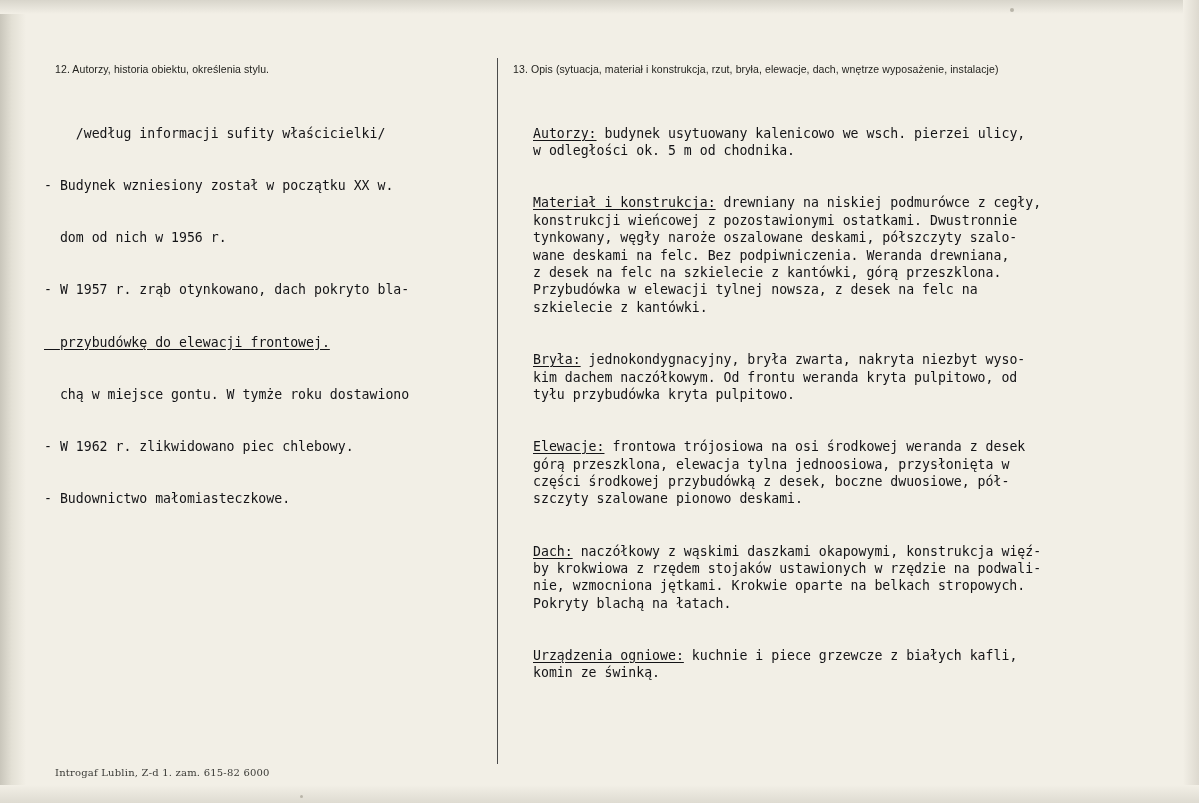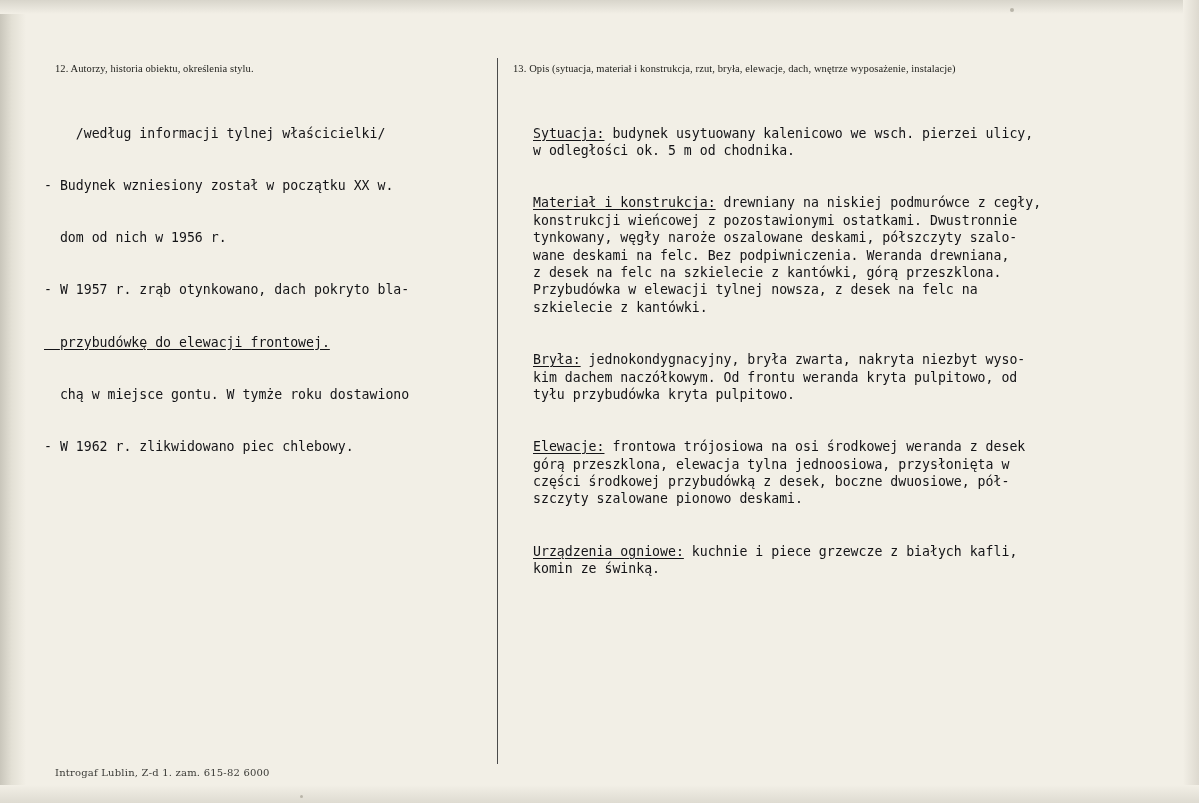--- a/index.html
+++ b/index.html
@@ -50,21 +50,21 @@
     position: absolute;
     left: 497px;
     top: 58px;
     width: 1px;
     height: 706px;
     background: #4b4b4b;
   }
 
   .col-head {
     position: absolute;
-    font-family: Liberation Serif, serif;
+    font-family: Liberation Sans, sans-serif;
     font-size: 10.5px;
     letter-spacing: 0.1px;
     color: #23231f;
     white-space: nowrap;
     text-align: right;
   }
   #head-left { left: 55px; top: 63px; }
   #head-right { left: 513px; top: 63px; }
 
   .body-col {
@@ -128,46 +128,51 @@
   <div class="speck" style="left:1010px; top:8px; width:4px; height:4px;"></div>
   <div class="speck" style="left:300px; top:795px; width:3px; height:3px;"></div>
 
   <div class="divider"></div>
 
   <div class="col-head" id="head-left">12. Autorzy, historia obiektu, określenia stylu.</div>
 
   <div class="col-head" id="head-right">13. Opis (sytuacja, materiał i konstrukcja, rzut, bryła, elewacje, dach, wnętrze wyposażenie, instalacje)</div>
 
   <div class="body-col" id="left-body">
-    <div class="line">    /według informacji tylnej właścicielki/</div>
+    <div class="line">    /według informacji sufity właścicielki/</div>
     <div class="line">- Budynek wzniesiony został w początku XX w.</div>
     <div class="line">  dom od nich w 1956 r.</div>
     <div class="line">- W 1957 r. zrąb otynkowano, dach pokryto bla-</div>
     <div class="line u">  przybudówkę do elewacji frontowej.</div>
     <div class="line">  chą w miejsce gontu. W tymże roku dostawiono</div>
     <div class="line">- W 1962 r. zlikwidowano piec chlebowy.</div>
+    <div class="line">- Budownictwo małomiasteczkowe.</div>
   </div>
 
   <div class="body-col" id="right-body">
-    <div class="line"><span class="u">Sytuacja:</span><span> budynek usytuowany kalenicowo we wsch. pierzei ulicy,
+    <div class="line"><span class="u">Autorzy:</span><span> budynek usytuowany kalenicowo we wsch. pierzei ulicy,
 w odległości ok. 5 m od chodnika.</span></div>
     <div class="line"><span class="u">Materiał i konstrukcja:</span><span> drewniany na niskiej podmurówce z cegły,
 konstrukcji wieńcowej z pozostawionymi ostatkami. Dwustronnie
 tynkowany, węgły naroże oszalowane deskami, półszczyty szalo-
 wane deskami na felc. Bez podpiwniczenia. Weranda drewniana,
 z desek na felc na szkielecie z kantówki, górą przeszklona.
 Przybudówka w elewacji tylnej nowsza, z desek na felc na
 szkielecie z kantówki.</span></div>
     <div class="line"><span class="u">Bryła:</span><span> jednokondygnacyjny, bryła zwarta, nakryta niezbyt wyso-
 kim dachem naczółkowym. Od frontu weranda kryta pulpitowo, od
 tyłu przybudówka kryta pulpitowo.</span></div>
     <div class="line"><span class="u">Elewacje:</span><span> frontowa trójosiowa na osi środkowej weranda z desek
 górą przeszklona, elewacja tylna jednoosiowa, przysłonięta w
 części środkowej przybudówką z desek, boczne dwuosiowe, pół-
 szczyty szalowane pionowo deskami.</span></div>
+    <div class="line"><span class="u">Dach:</span><span> naczółkowy z wąskimi daszkami okapowymi, konstrukcja więź-
+by krokwiowa z rzędem stojaków ustawionych w rzędzie na podwali-
+nie, wzmocniona jętkami. Krokwie oparte na belkach stropowych.
+Pokryty blachą na łatach.</span></div>
     <div class="line"><span class="u">Urządzenia ogniowe:</span><span> kuchnie i piece grzewcze z białych kafli,
 komin ze świnką.</span></div>
     
     
     
   </div>
 
   <div class="footer">Introgaf Lublin, Z-d 1. zam. 615-82 6000</div>
 
 </div>

